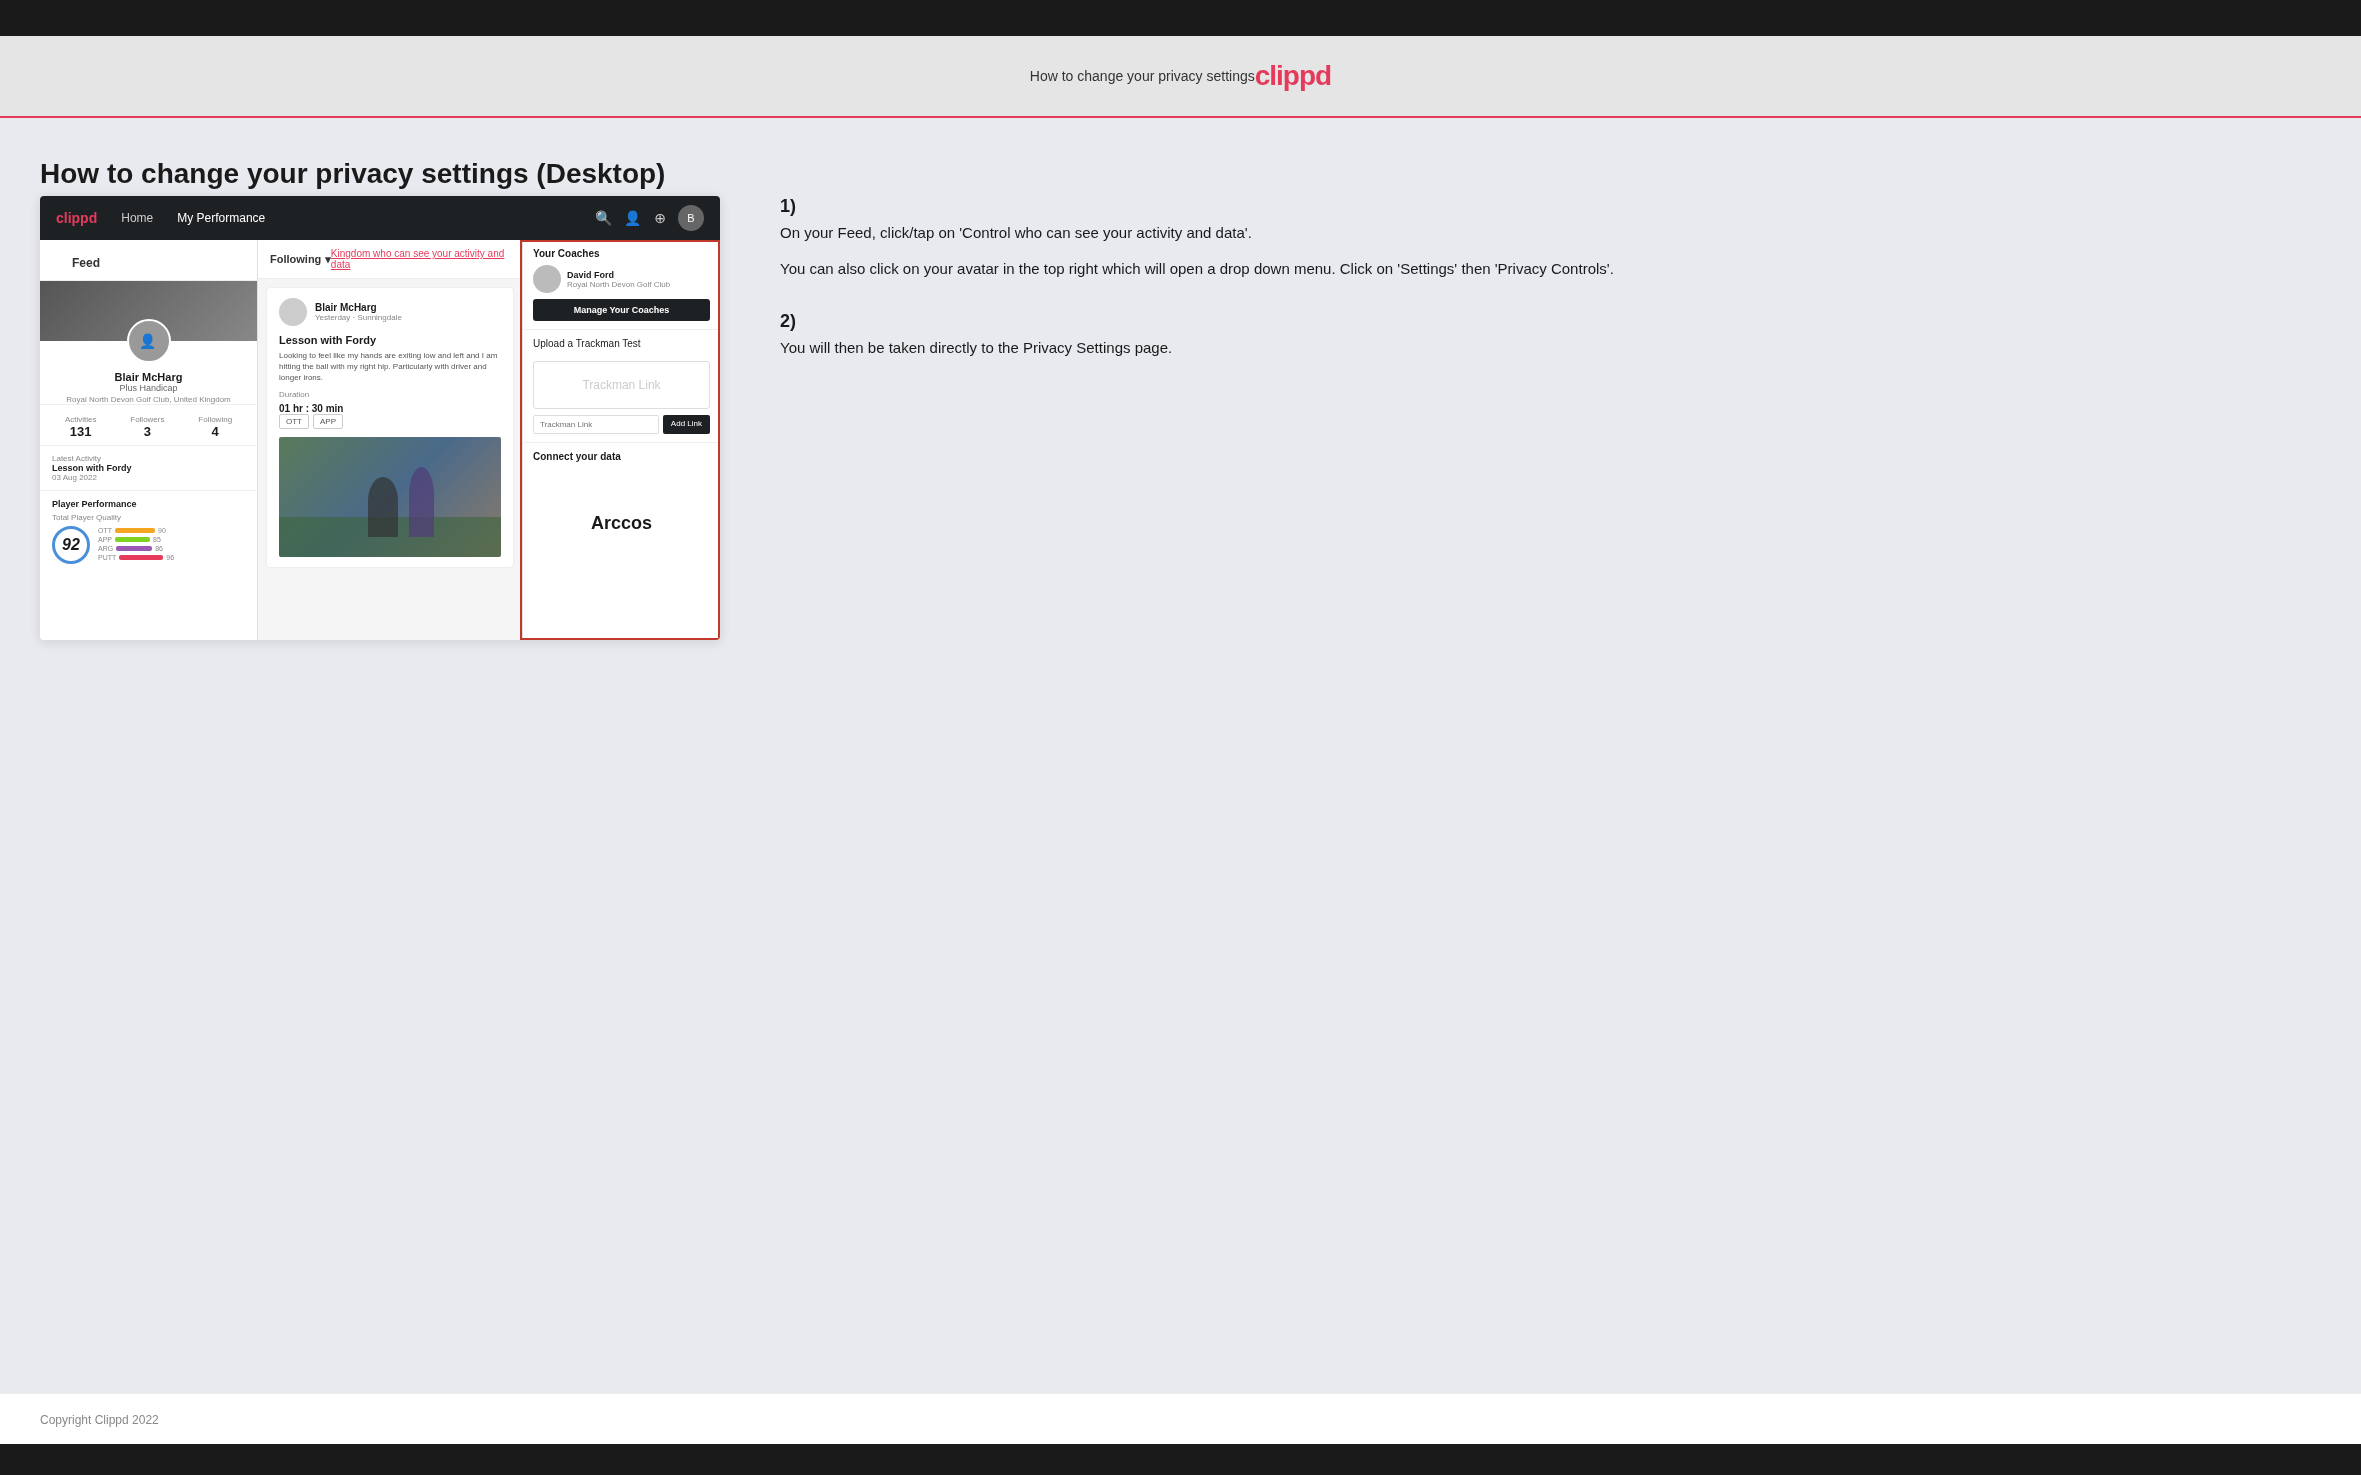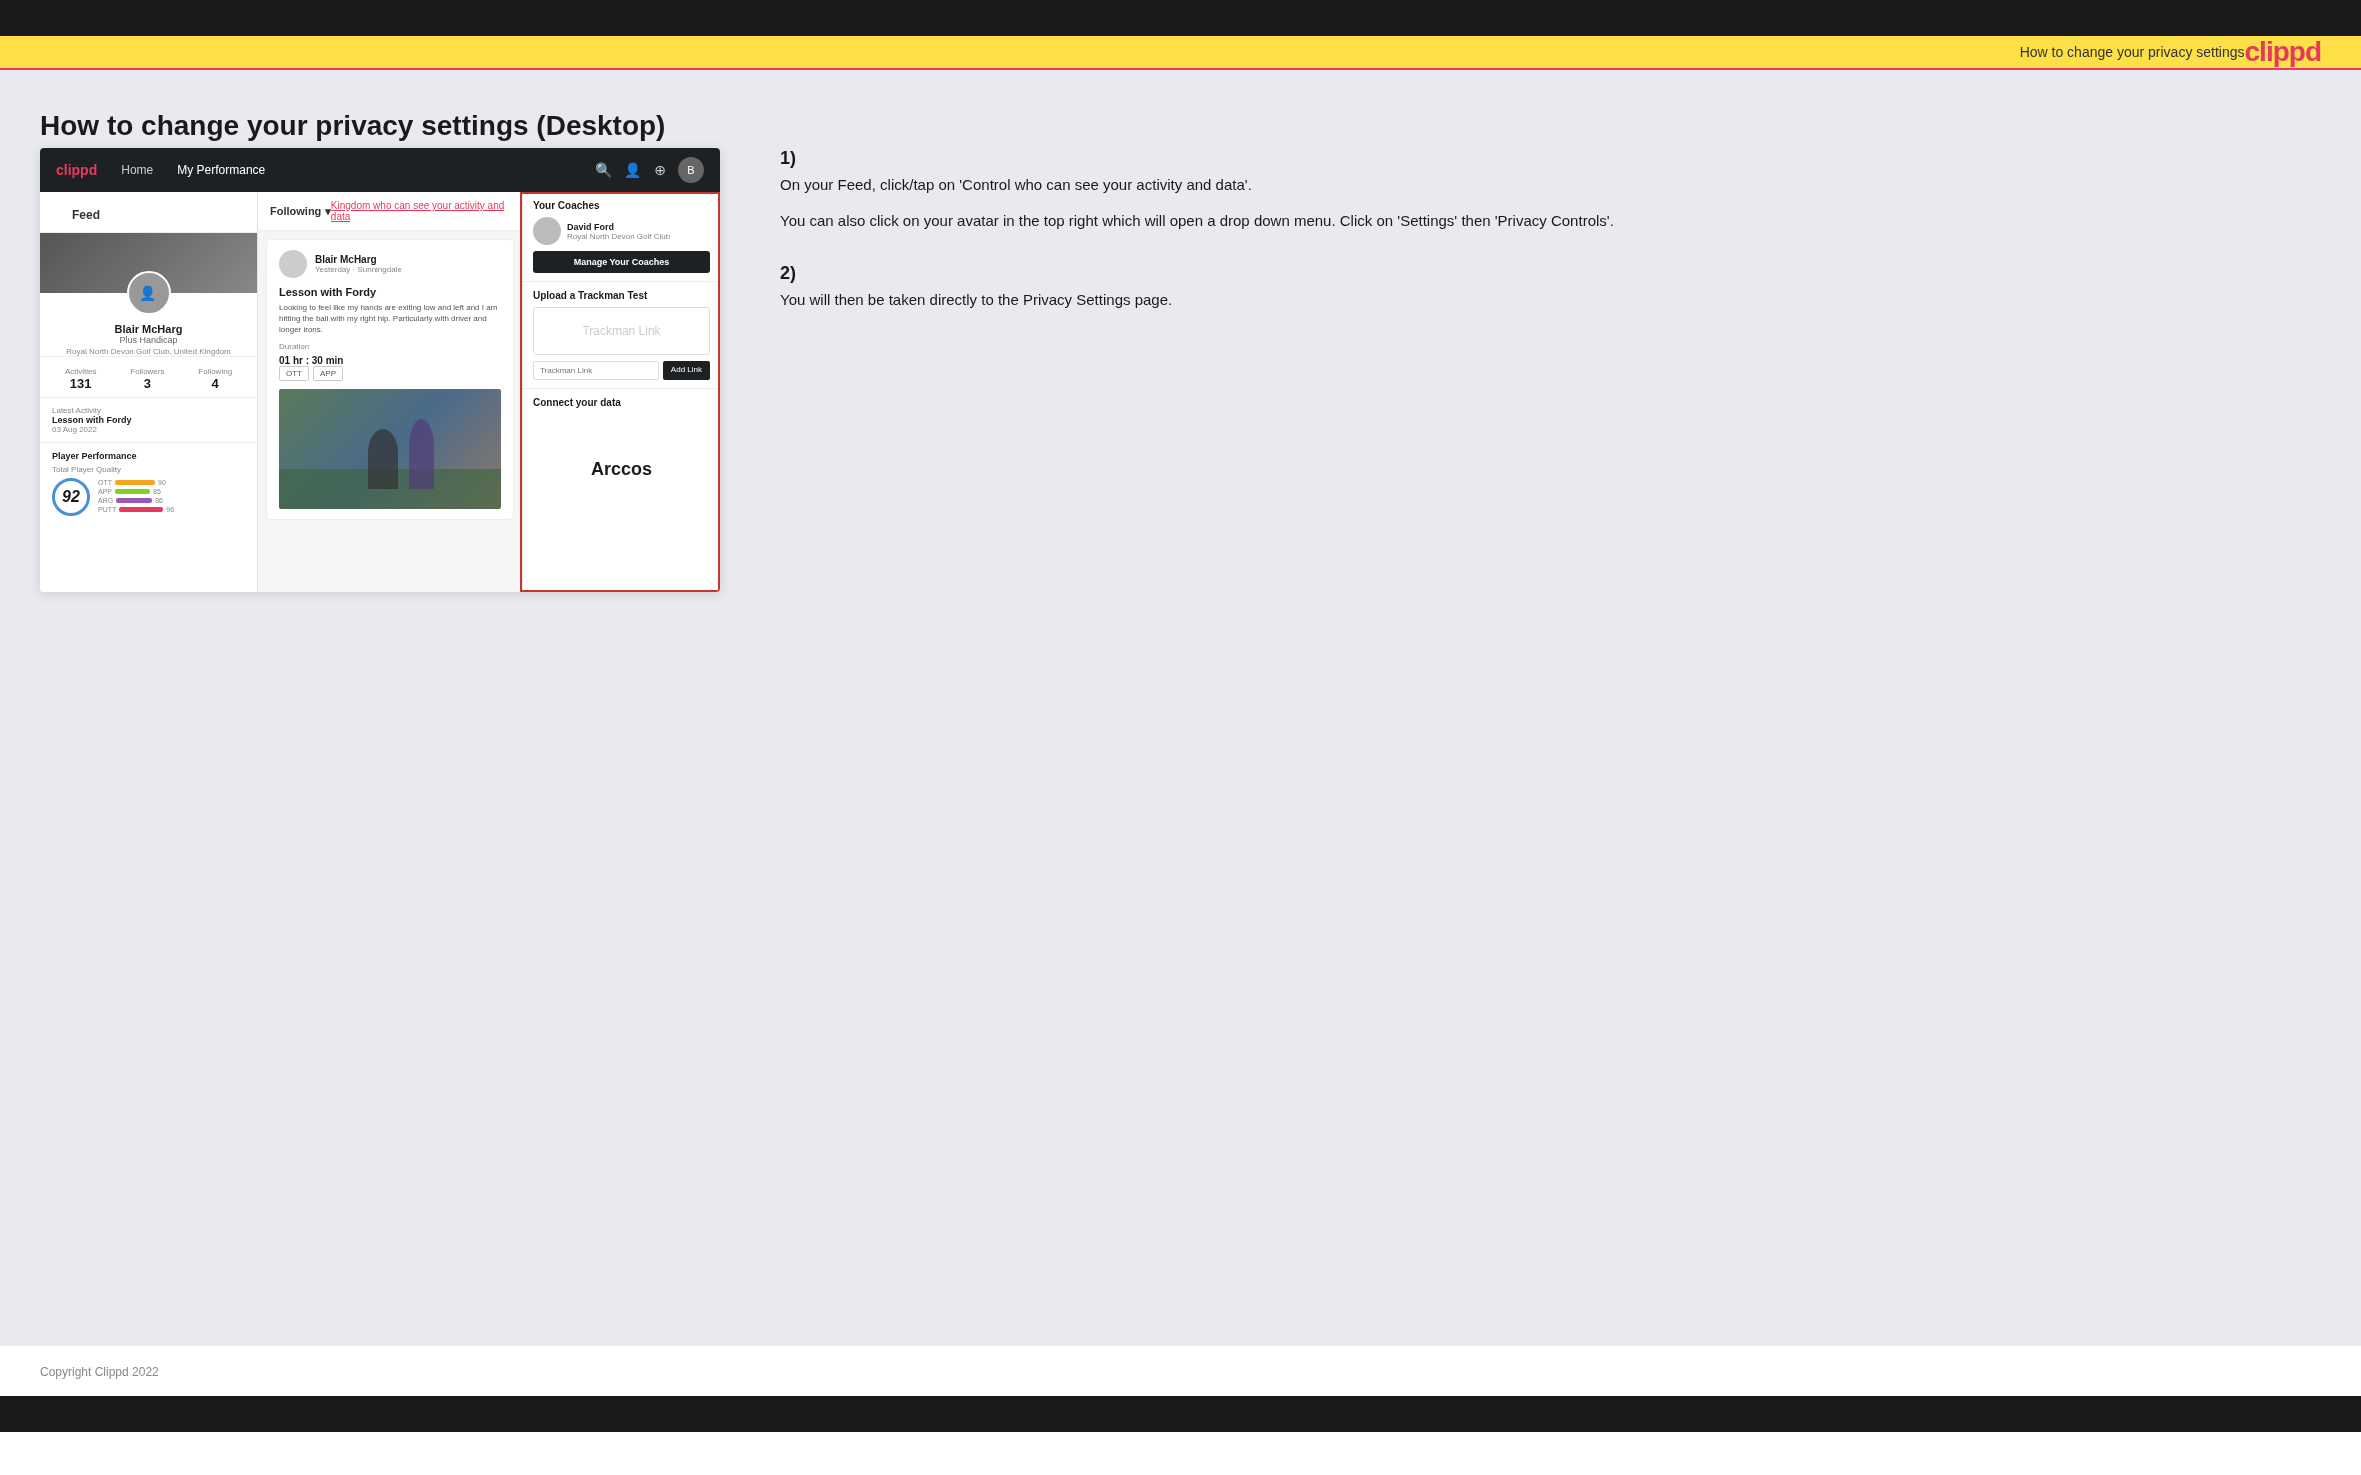--- a/index.html
+++ b/index.html
@@ -12,23 +12,23 @@
     
     .top-bar {
       background: #1a1a1a;
       height: 36px;
     }
 
     
     .site-header {
       display: flex;
       align-items: center;
-      justify-content: flex-end;
-      padding: 0 40px;
-      background: #fde047;
+      justify-content: center;
+      padding: 24px 40px;
+      background: #e5e5e5;
       border-bottom: 2px solid #e63a5c;
     }
     .site-header-title {
       font-size: 14px;
       color: #333;
     }
     .clippd-logo {
       font-size: 28px;
       font-weight: 700;
       color: #e63a5c;
@@ -431,23 +431,23 @@
       border-radius: 3px;
       margin-top: 4px;
     }
 
     .trackman-section {
       padding: 8px 10px;
       border-bottom: 1px solid #eee;
     }
     .trackman-title {
       font-size: 10px;
-      font-weight: 700;
-      color: #1a1a1a;
-      margin-bottom: 6px;
+      font-weight: 400;
+      color: #1a1a1a;
+      margin-bottom: 12px;
     }
     .trackman-box {
       border: 1px solid #ddd;
       border-radius: 3px;
       padding: 16px 8px;
       text-align: center;
       margin-bottom: 6px;
     }
     .trackman-placeholder {
       font-size: 12px;

